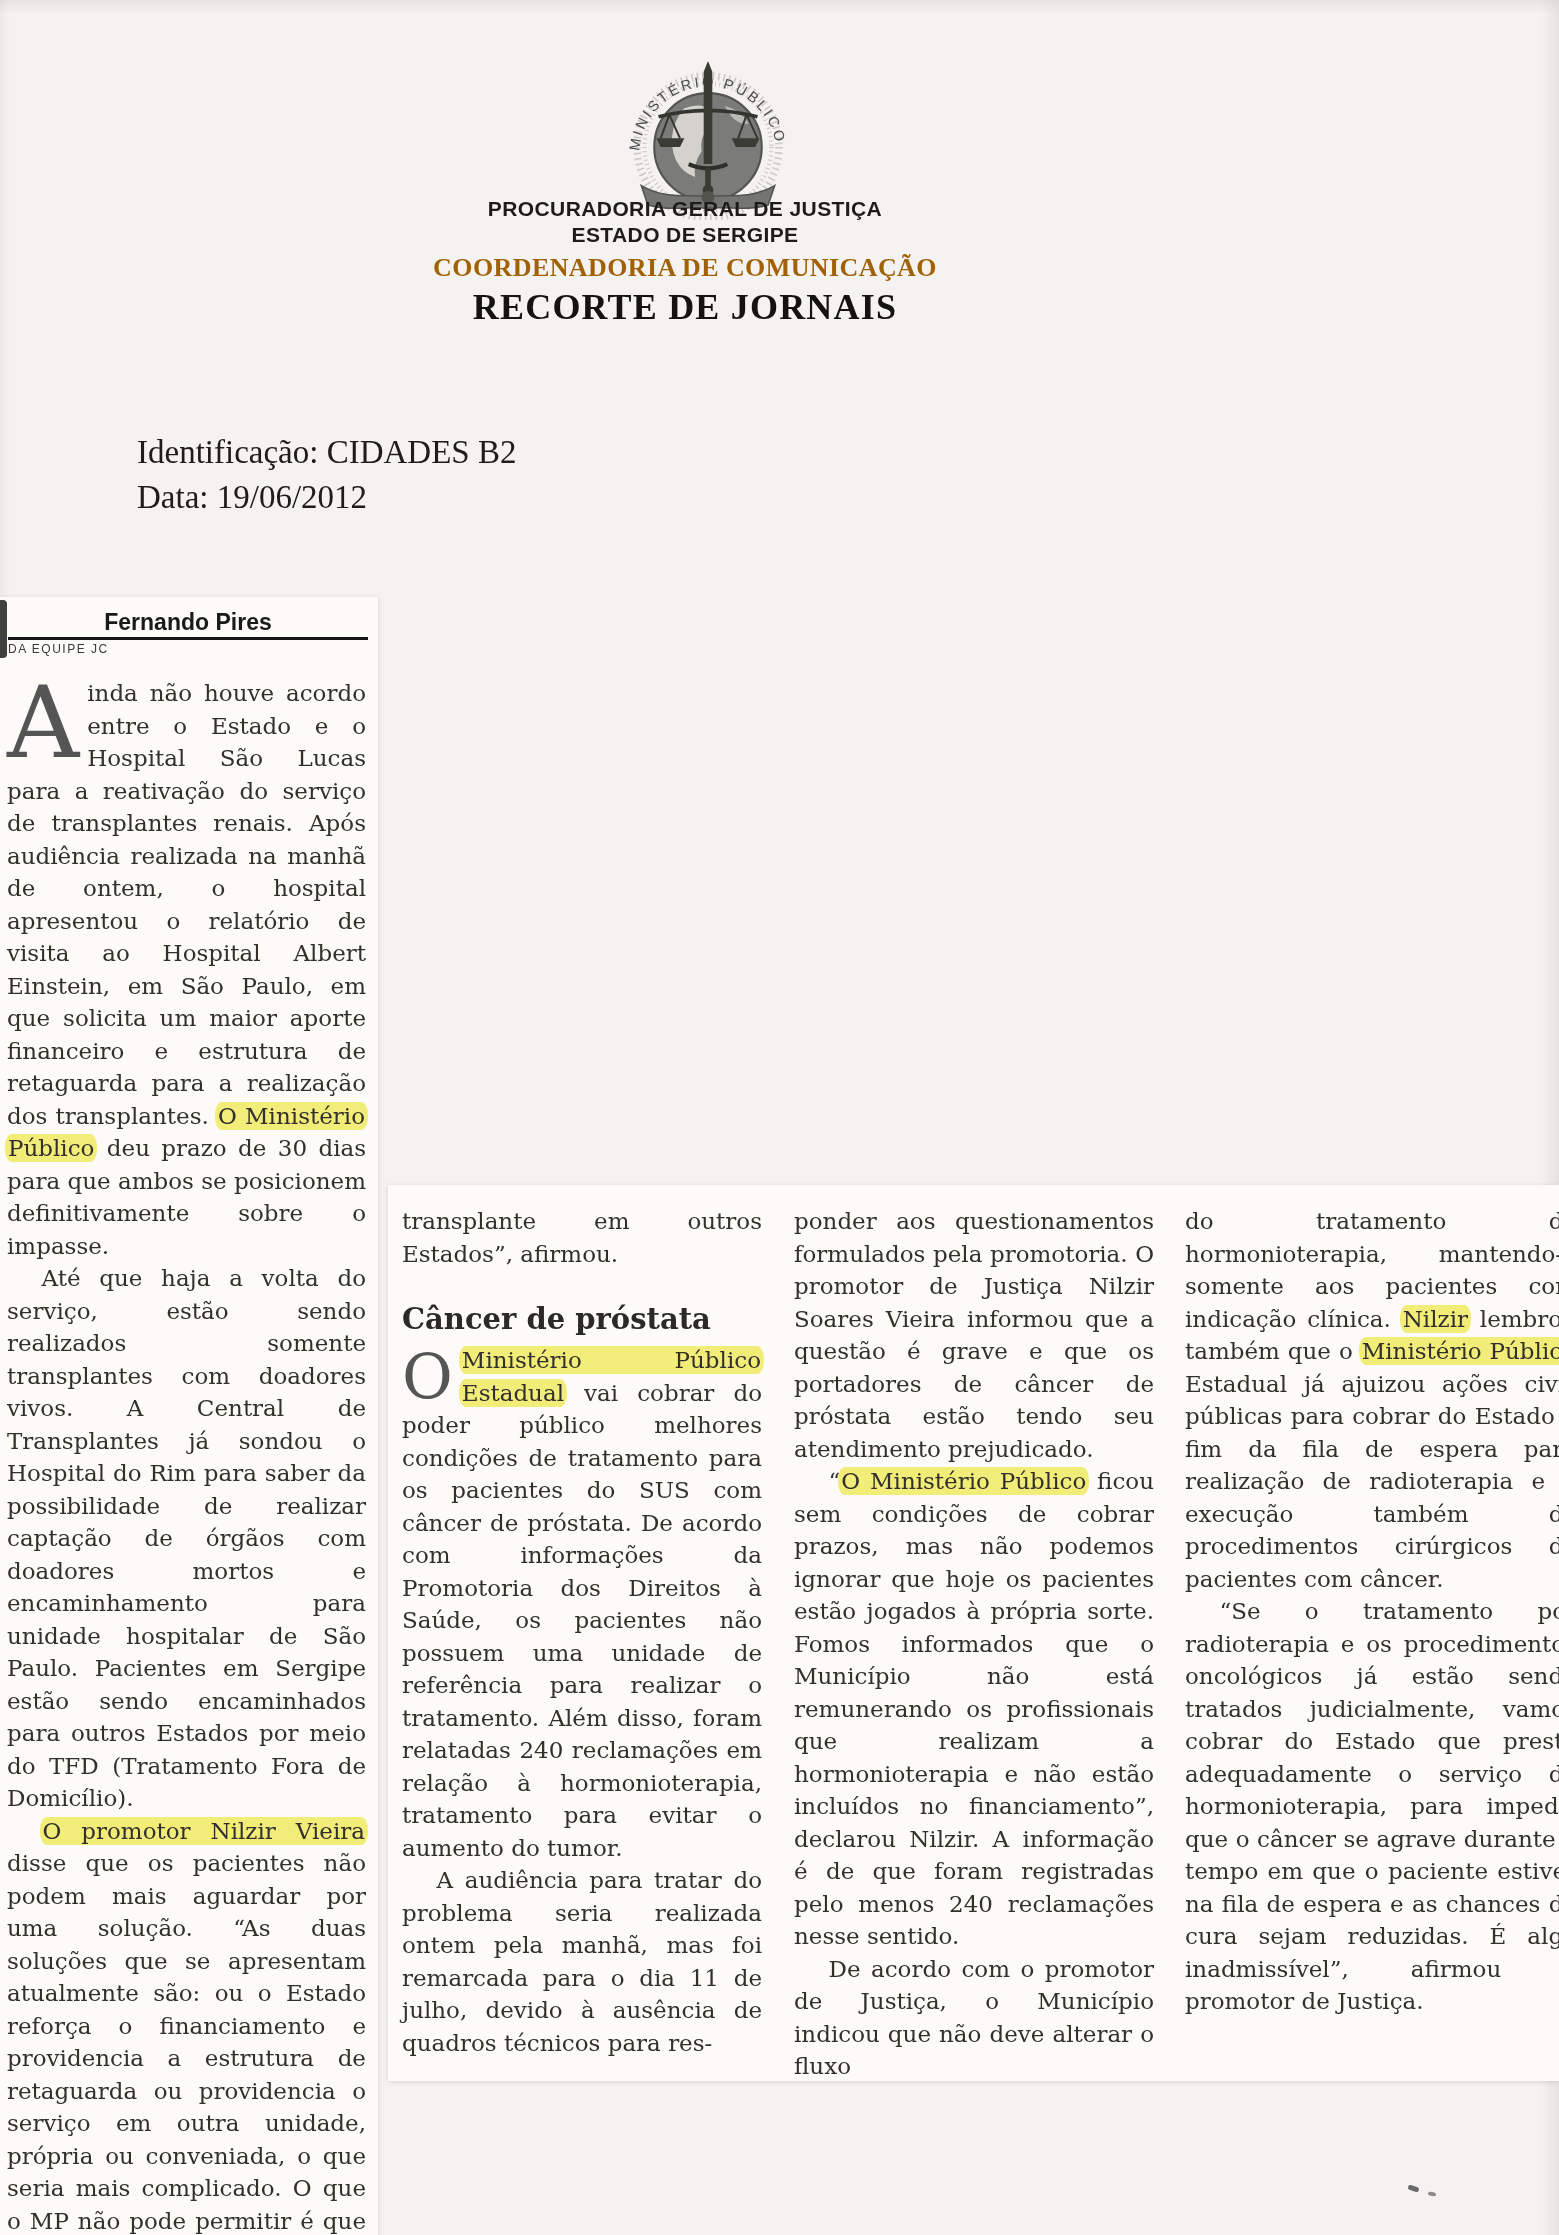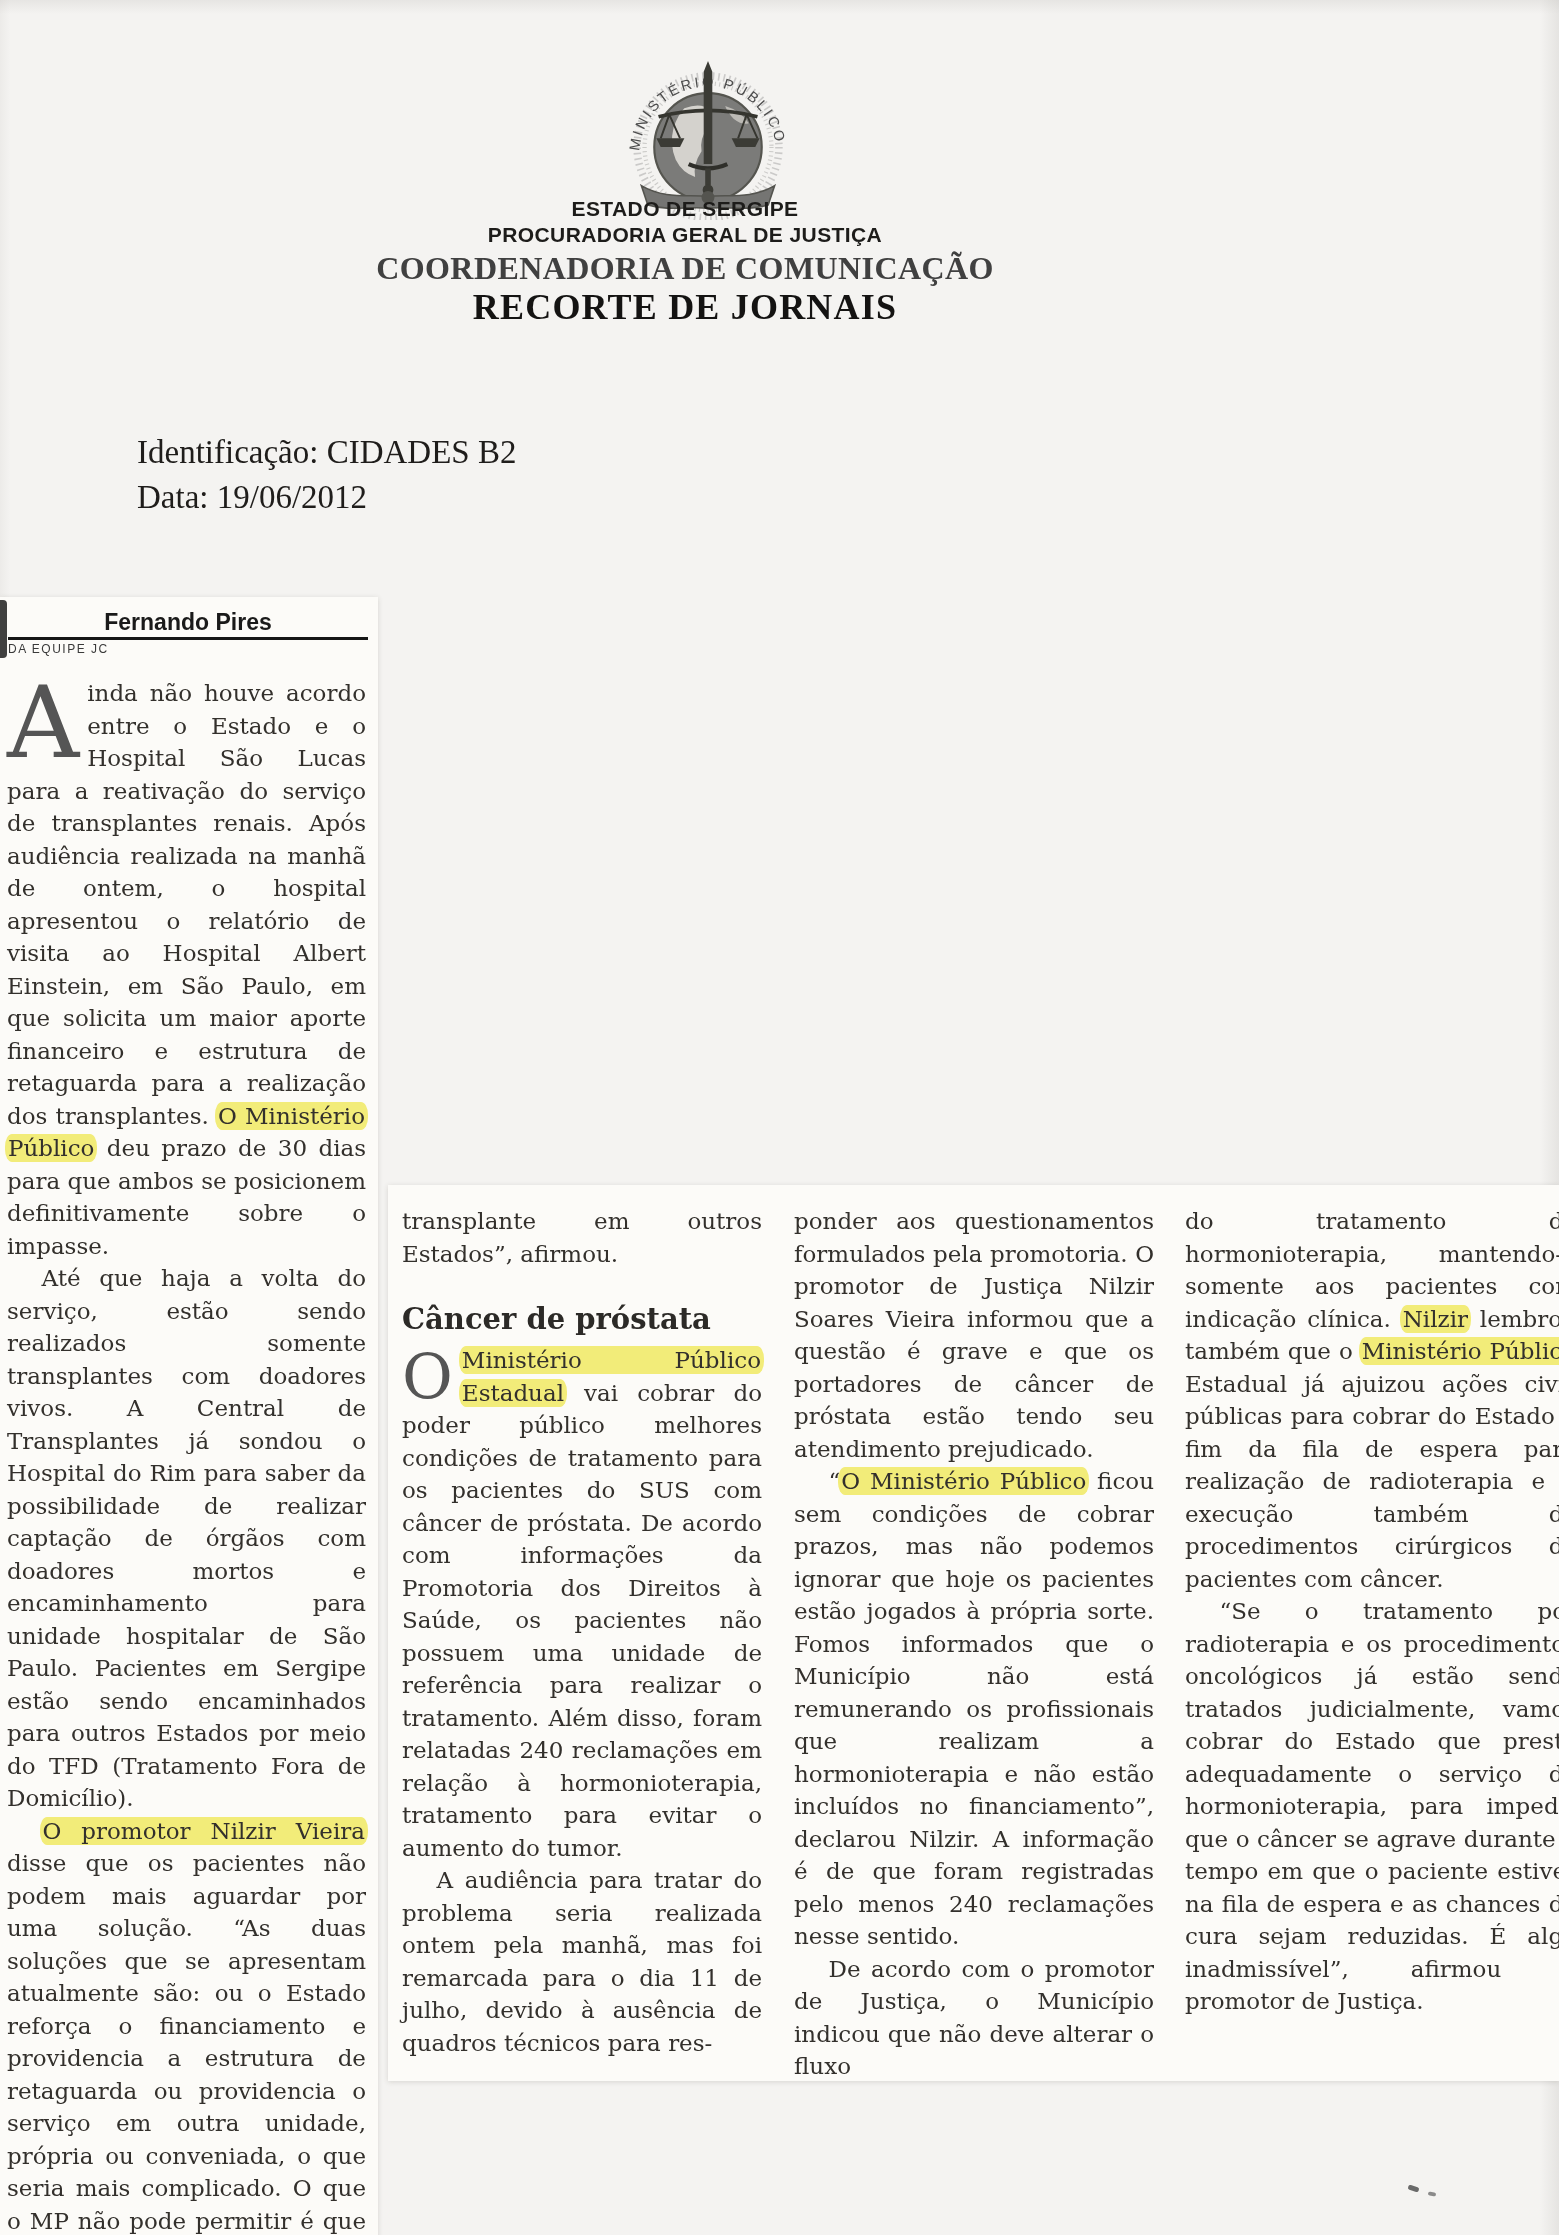--- a/index.html
+++ b/index.html
@@ -15,21 +15,21 @@
       linear-gradient(90deg,rgba(200,198,194,.18) 0,rgba(255,255,255,0) 10px,rgba(255,255,255,0) 1540px,rgba(190,188,184,.28) 1559px);
     pointer-events:none;
   }
 
   
   .seal{position:absolute;left:622px;top:48px;width:172px;height:172px;}
   .hdr{position:absolute;left:0;top:196px;width:1370px;text-align:center;}
   .hdr .h-sans{font-family:"Liberation Sans",sans-serif;font-weight:bold;
     font-size:21px;line-height:26px;color:#1d1c1a;letter-spacing:.4px;}
   .hdr .h-serif1{font-family:"Liberation Serif",serif;font-weight:bold;
-    font-size:32px;line-height:36px;color:#404040;letter-spacing:.4px;margin-top:2px;}
+    font-size:26px;line-height:36px;color:#a16207;letter-spacing:.4px;margin-top:2px;}
   .hdr .h-serif2{font-family:"Liberation Serif",serif;font-weight:bold;
     font-size:36px;line-height:42px;color:#141312;letter-spacing:1.2px;}
 
   .meta{position:absolute;left:137px;top:430px;
     font-family:"Liberation Serif",serif;font-size:33px;line-height:45px;color:#1f1d1b;}
 
   
   .clip{background:#fcfbf8;box-shadow:0 1px 5px rgba(60,55,45,.16);}
   .col1-box{position:absolute;left:0;top:597px;width:378px;padding-bottom:26px;}
   .band-box{position:absolute;left:388px;top:1185px;width:1171px;height:896px;}
@@ -98,22 +98,22 @@
     <path d="M 62,108 Q 80,116 98,108" fill="none" stroke="#2f2f2a" stroke-width="4"></path>
     <rect x="77.4" y="112" width="5.2" height="16" fill="#3b3b35"></rect>
     <circle cx="80" cy="132" r="5" fill="#3b3b35"></circle>
 
     <path d="M 18,128 C 40,141 62,136 80,138 C 98,136 120,141 142,128 L 136,146 C 116,152 98,147 80,149 C 62,147 44,152 24,146 Z" fill="#757573" stroke="#54544f" stroke-width="1.5"></path>
     <circle cx="80" cy="139" r="6" fill="#54544f"></circle>
   </svg>
 </div>
 
 <div class="hdr">
+  <div class="h-sans">PROCURADORIA GERAL DE JUSTIÇA</div>
   <div class="h-sans">ESTADO DE SERGIPE</div>
-  <div class="h-sans">PROCURADORIA GERAL DE JUSTIÇA</div>
   <div class="h-serif1">COORDENADORIA DE COMUNICAÇÃO</div>
   <div class="h-serif2">RECORTE DE JORNAIS</div>
 </div>
 
 <div class="meta">
   <div>Identificação: CIDADES B2</div>
   <div>Data: 19/06/2012</div>
 </div>
 
 <div class="clip col1-box">

